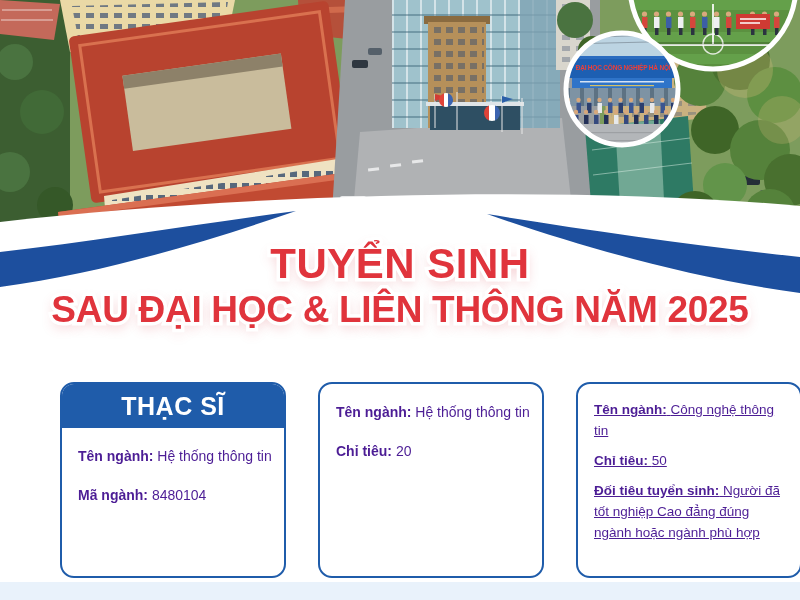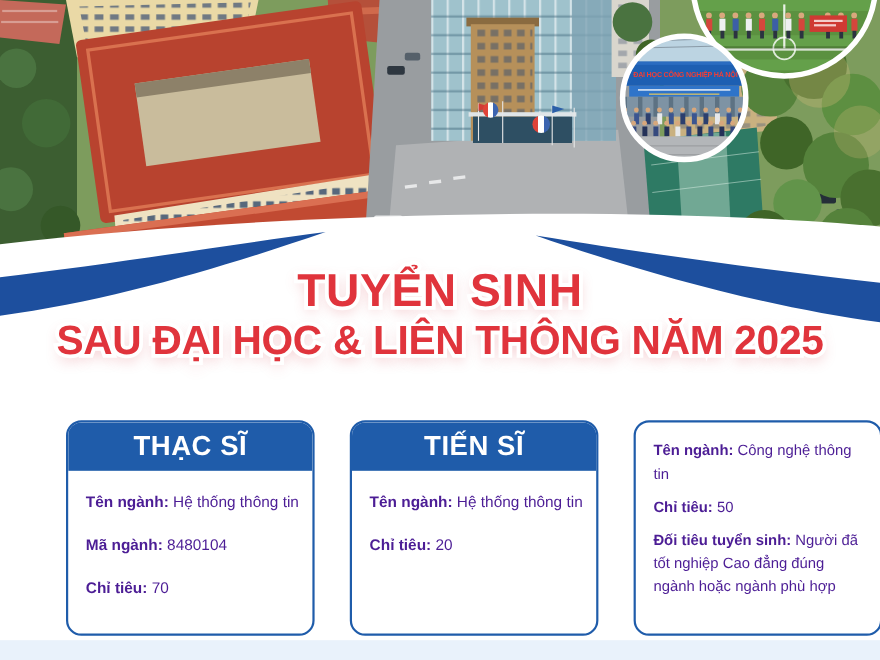--- a/index.html
+++ b/index.html
@@ -24,21 +24,21 @@
     width:226px;height:196px;box-sizing:border-box;background:#ffffff;
     border:2px solid #1f5caa;border-radius:14px;overflow:hidden;
   }
   .card-header{
     height:44px;background:#1f5caa;color:#ffffff;display:flex;align-items:center;justify-content:center;
     font-size:25px;font-weight:800;letter-spacing:.5px;
   }
   .card-body{padding:19px 12px 0 16px;color:#4c1d95;font-size:14px;}
   .card-body .row{margin:0 0 20px;line-height:1.35;}
   .card-body .lbl{font-weight:700;}
-  .card.tight .card-body{padding-top:16px;}
+  .card.tight .card-body{padding-top:16px;text-decoration:underline;}
   .card.tight .row{margin:0 0 9px;line-height:1.55;font-size:13.5px;}
 </style>
 </head>
 <body>
 
 <div class="poster">
 
   <svg class="bg-svg" width="800" height="600" viewBox="0 0 800 600">
     <defs>
       <pattern id="winA" width="14" height="11" patternUnits="userSpaceOnUse">
@@ -337,26 +337,24 @@
     <span class="front">SAU ĐẠI HỌC &amp; LIÊN THÔNG NĂM 2025</span>
   </div>
 
   <div class="cards">
 
     <div class="card">
       <div class="card-header">THẠC SĨ</div>
       <div class="card-body">
         <p class="row"><span class="lbl">Tên ngành:</span> <span class="val">Hệ thống thông tin</span></p>
         <p class="row"><span class="lbl">Mã ngành:</span> <span class="val">8480104</span></p>
-        <p class="row"><span class="lbl">Chỉ tiêu:</span> <span class="val">70</span></p>
       </div>
     </div>
 
     <div class="card">
-      <div class="card-header">TIẾN SĨ</div>
       <div class="card-body">
         <p class="row"><span class="lbl">Tên ngành:</span> <span class="val">Hệ thống thông tin</span></p>
         <p class="row"><span class="lbl">Chỉ tiêu:</span> <span class="val">20</span></p>
       </div>
     </div>
 
     <div class="card tight">
       <div class="card-body">
         <p class="row"><span class="lbl">Tên ngành:</span> <span class="val">Công nghệ thông tin</span></p>
         <p class="row"><span class="lbl">Chỉ tiêu:</span> <span class="val">50</span></p>

